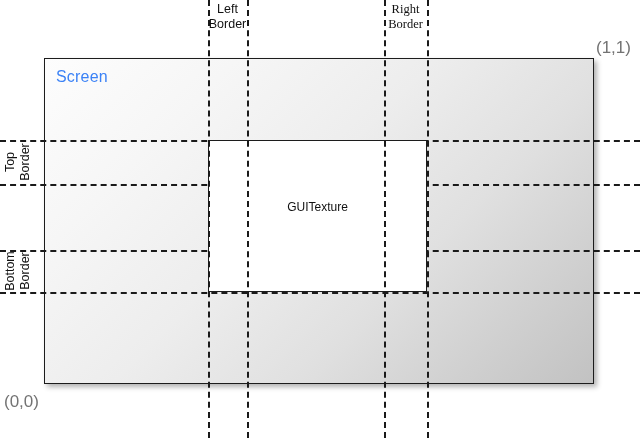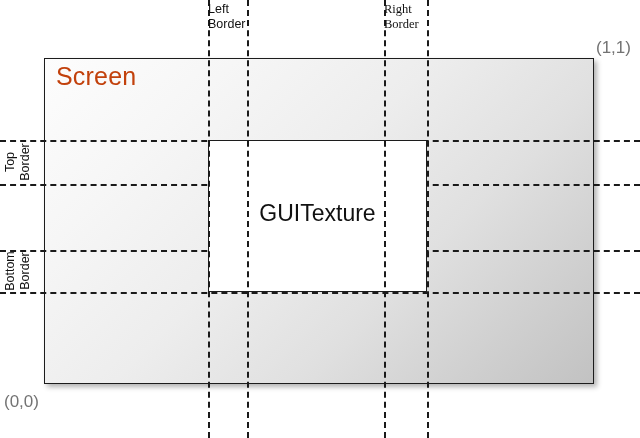--- a/index.html
+++ b/index.html
@@ -30,23 +30,23 @@
         #f6f6f6 22%,
         #ededed 45%,
         #e0e0e0 66%,
         #cfcfcf 85%,
         #c2c2c2 100%);
     box-shadow: 3px 3px 5px rgba(0,0,0,0.30);
   }
   .screen-label {
     position: absolute;
     left: 56px;
-    top: 62px;
-    font-size: 25px;
-    color: #c2410c;
+    top: 68px;
+    font-size: 16px;
+    color: #3b82f6;
     letter-spacing: 0.2px;
     white-space: nowrap;
   }
 
   
   .texture-rect {
     position: absolute;
     left: 208px;
     top: 140px;
     width: 219px;
@@ -54,21 +54,21 @@
     box-sizing: border-box;
     border: 1.6px solid #1c1c1c;
     background: #ffffff;
   }
   .texture-label {
     position: absolute;
     left: 208px;
     top: 200px;
     width: 219px;
     text-align: center;
-    font-size: 23px;
+    font-size: 12px;
     color: #111111;
     white-space: nowrap;
   }
 
   
   .vline {
     position: absolute;
     top: 0;
     width: 0;
     height: 438px;
@@ -78,20 +78,21 @@
     position: absolute;
     left: 0;
     width: 640px;
     height: 0;
     border-top: 2.4px dashed #1a1a1a;
   }
 
   
   .top-label {
     position: absolute;
+    text-align: center;
     font-size: 12.5px;
     line-height: 15px;
     color: #111111;
     white-space: nowrap;
   }
   .side-label {
     position: absolute;
     font-size: 12.5px;
     line-height: 15px;
     color: #111111;

